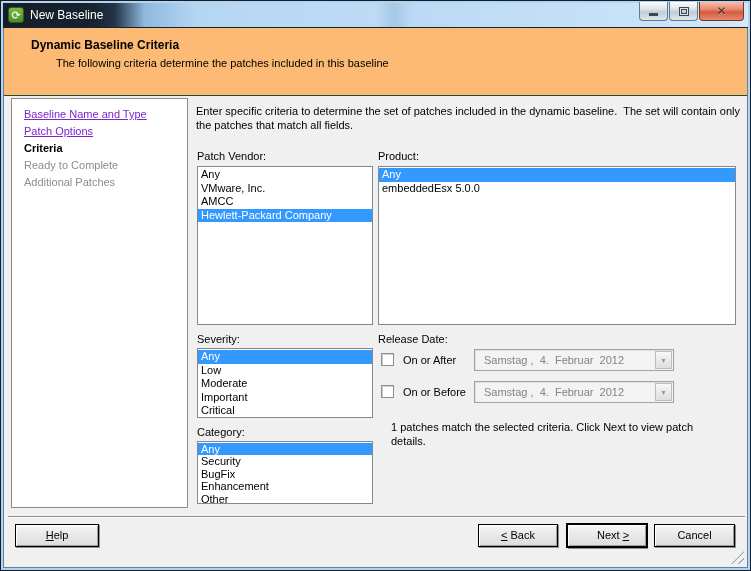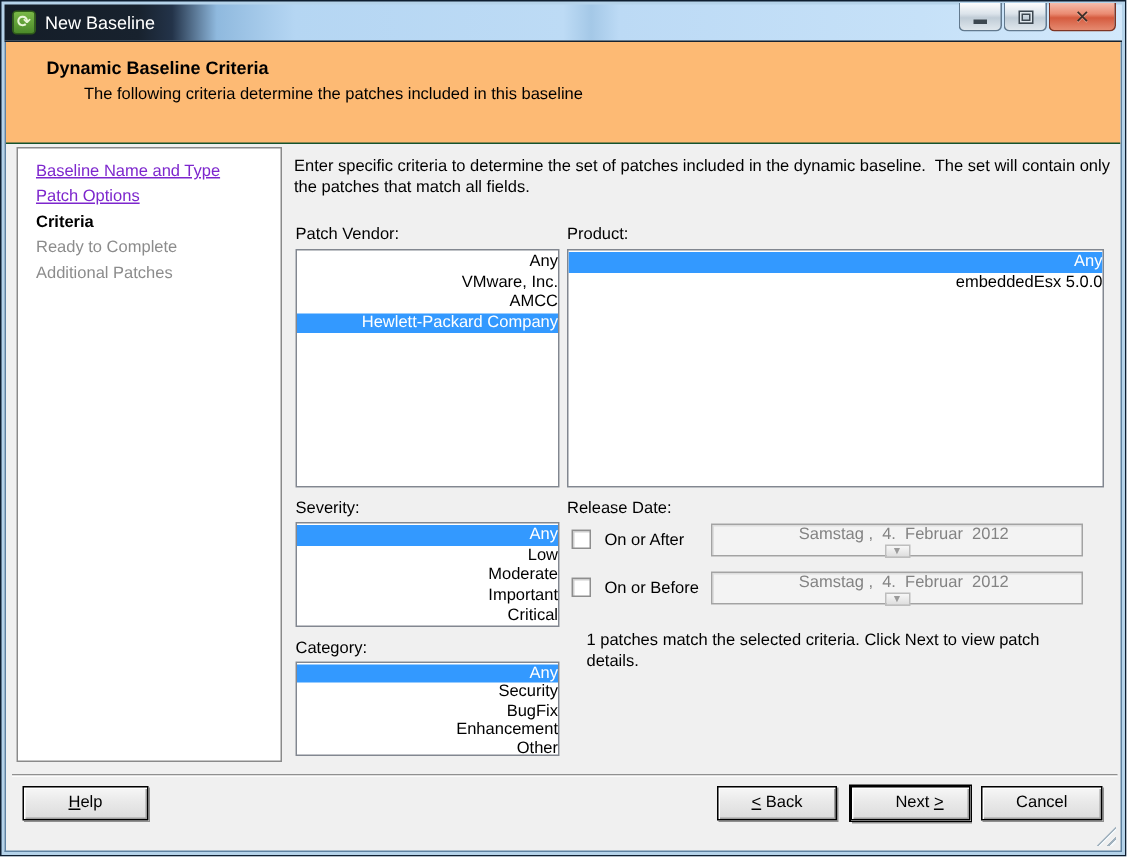--- a/index.html
+++ b/index.html
@@ -76,35 +76,35 @@
   .step.disabled{ color:#8c8c8c; }
 
   .intro{ position:absolute; left:192px; top:76px; width:548px; white-space:pre-wrap; line-height:14px; }
 
   .fldlabel{ position:absolute; white-space:nowrap; }
 
   .list{
     position:absolute; background:#fff; border:1px solid #828790;
     overflow:hidden; padding-top:1px;
   }
-  .opt{ height:13.5px; line-height:13.2px; padding-left:14px; white-space:nowrap; cursor:default;text-align:right; }
+  .opt{ height:13.5px; line-height:13.2px; padding-left:3px; white-space:nowrap; cursor:default; }
   .opt.sel{ background:#3399ff; color:#fff; }
   .list.tight .opt{ height:12.4px; line-height:12.2px; }
 
   
   .cb{
     position:absolute; width:13px; height:13px; background:#fff;
     border:1px solid #8e8e8e; box-shadow:inset 1px 1px 0 #cfcfcf;
   }
   .cblabel{ position:absolute; white-space:nowrap; }
   .combo{
-    position:absolute; width:248px; height:22px;
+    position:absolute; width:200px; height:22px;
     background:#f3f3f3; border:1px solid #a3a3a3;
     box-shadow:inset 1px 1px 0 #dedede;
-    display:flex; align-items:center; color:#838383;flex-direction:column;
+    display:flex; align-items:center; color:#838383;
   }
   .combo .val{ flex:1; padding-left:9px; white-space:pre; }
   .combo .arrowbtn{
     width:17px; height:18px; margin:1px;
     border:1px solid #bdbdbd;
     background:linear-gradient(#f7f7f7,#dedede);
     display:flex; align-items:center; justify-content:center;
     color:#9a9a9a; font-size:7px;
   }
   .match{ position:absolute; left:387px; top:392px; width:322px; line-height:14px; }

